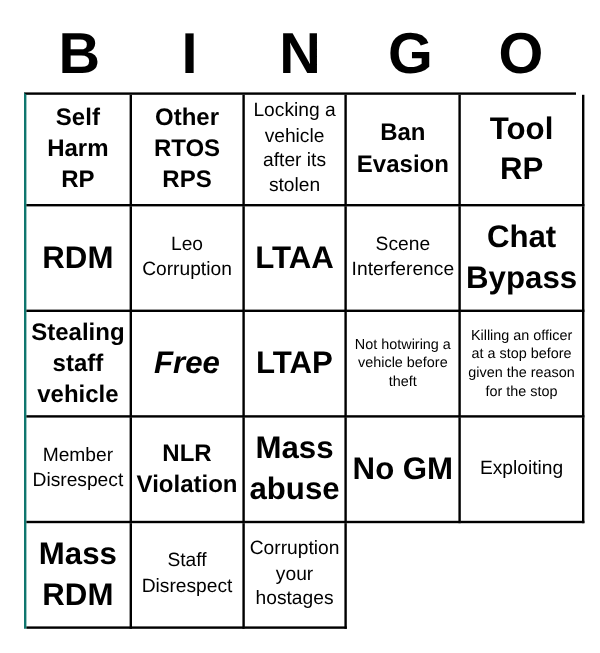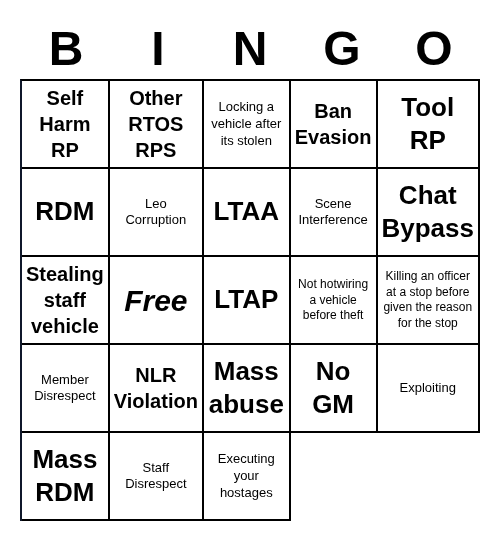--- a/index.html
+++ b/index.html
@@ -35,54 +35,54 @@
       font-weight: bold;
       color: #000;
       width: 88px;
       text-align: center;
       line-height: 1.1;
     }
 
     .bingo-grid {
       display: grid;
       grid-template-columns: repeat(5, 1fr);
-      border-left: 2px solid #0f172a;
+      border-left: 2px solid #0f766e;
       border-top: 2px solid #000;
     }
 
     .bingo-cell {
       border-right: 2px solid #000;
       border-bottom: 2px solid #000;
       display: flex;
       align-items: center;
       justify-content: center;
       text-align: center;
       min-height: 88px;
       padding: 4px;
-      font-size: 13px;
+      font-size: 16px;
       line-height: 1.3;
       color: #000;
     }
 
     .bingo-cell.large-text {
       font-size: 26px;
       font-weight: bold;
     }
 
     .bingo-cell.medium-text {
       font-size: 20px;
       font-weight: bold;
     }
 
     .bingo-cell.small-text {
       font-size: 12px;
     }
 
     .bingo-cell.free-space {
-      font-size: 30px;
+      font-size: 26px;
       font-weight: bold;
       font-style: italic;
     }
   </style>
 </head>
 <body>
 
 <div class="bingo-container">
   <div class="bingo-title">
 
@@ -109,15 +109,15 @@
       <div class="bingo-cell large-text">LTAP</div>
       <div class="bingo-cell small-text">Not hotwiring a vehicle before theft</div>
       <div class="bingo-cell small-text">Killing an officer at a stop before given the reason for the stop</div>
       <div class="bingo-cell">Member Disrespect</div>
       <div class="bingo-cell medium-text">NLR Violation</div>
       <div class="bingo-cell large-text">Mass abuse</div>
       <div class="bingo-cell large-text">No GM</div>
       <div class="bingo-cell">Exploiting</div>
       <div class="bingo-cell large-text">Mass RDM</div>
       <div class="bingo-cell">Staff Disrespect</div>
-      <div class="bingo-cell">Executing your hostages</div>
+      <div class="bingo-cell">Corruption your hostages</div>
     </div>
 </div>
 
 </body></html>

